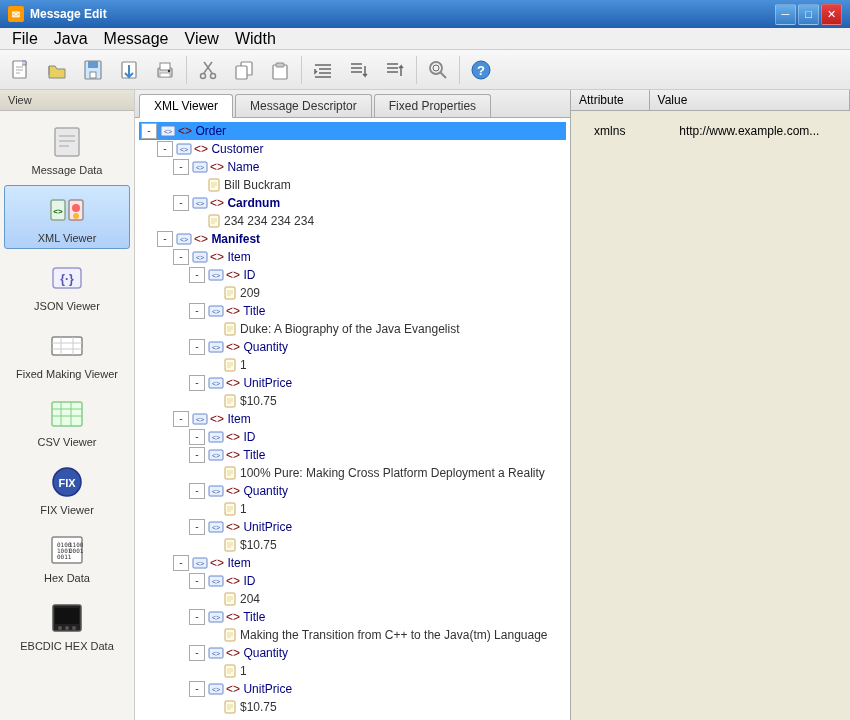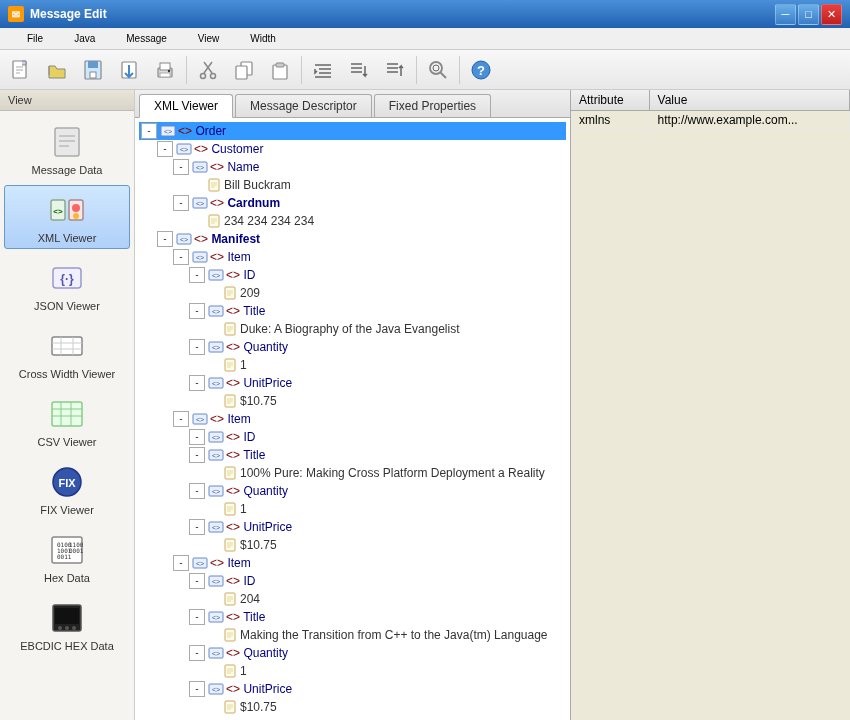--- a/index.html
+++ b/index.html
@@ -57,22 +57,21 @@
       background: #f0f0f0;
       border-bottom: 1px solid #ccc;
       height: 22px;
       display: flex;
       align-items: center;
       padding: 0 4px;
     }
     .menu-item {
       padding: 2px 8px;
       cursor: pointer;
-      font-size: 10px;
-      margin-left: 15px;
+      font-size: 16px;
     }
 
     
     .toolbar {
       background: linear-gradient(to bottom, #f8f8f8, #e8e8e8);
       border-bottom: 1px solid #ccc;
       height: 40px;
       display: flex;
       align-items: center;
       padding: 0 4px;
@@ -236,24 +235,25 @@
     .attr-table th {
       background: linear-gradient(to bottom, #f0f0f0, #e0e0e0);
       border-bottom: 1px solid #aaa;
       border-right: 1px solid #aaa;
       padding: 3px 8px;
       text-align: left;
       font-size: 12px;
       font-weight: normal;
     }
     .attr-table td {
-      padding: 2px 8px;
+      padding: 13px 8px;
       border-bottom: 1px solid #e8e8e8;
       border-right: 1px solid #e8e8e8;
       font-size: 12px;
+      text-align: center;
     }
     .attr-table tr:nth-child(even) td { background: #f8f8f8; }
 
     
     ::-webkit-scrollbar { width: 12px; height: 12px; }
     ::-webkit-scrollbar-track { background: #f0f0f0; }
     ::-webkit-scrollbar-thumb { background: #aaa; border: 1px solid #888; }
   </style>
 </head>
 <body>
@@ -425,21 +425,21 @@
       <div class="viewer-item">
         <div class="viewer-icon">
           <svg width="36" height="36" viewBox="0 0 36 36">
               <rect x="3" y="9" width="30" height="18" rx="2" fill="#fff" stroke="#888" stroke-width="1.5"></rect>
               <line x1="3" y1="15" x2="33" y2="15" stroke="#ccc" stroke-width="1"></line>
               <line x1="3" y1="21" x2="33" y2="21" stroke="#ccc" stroke-width="1"></line>
               <line x1="12" y1="9" x2="12" y2="27" stroke="#ccc" stroke-width="1"></line>
               <line x1="24" y1="9" x2="24" y2="27" stroke="#ccc" stroke-width="1"></line>
             </svg>
         </div>
-        <span class="viewer-label">Cross Width Viewer</span>
+        <span class="viewer-label">Fixed Making Viewer</span>
       </div>
 
       <div class="viewer-item">
         <div class="viewer-icon">
           <svg width="36" height="36" viewBox="0 0 36 36">
               <rect x="3" y="6" width="30" height="24" rx="2" fill="#e8ffe8" stroke="#88cc88" stroke-width="1.5"></rect>
               <line x1="3" y1="13" x2="33" y2="13" stroke="#88cc88" stroke-width="1"></line>
               <line x1="3" y1="20" x2="33" y2="20" stroke="#88cc88" stroke-width="1"></line>
               <line x1="12" y1="6" x2="12" y2="30" stroke="#88cc88" stroke-width="1"></line>
               <line x1="22" y1="6" x2="22" y2="30" stroke="#88cc88" stroke-width="1"></line>

